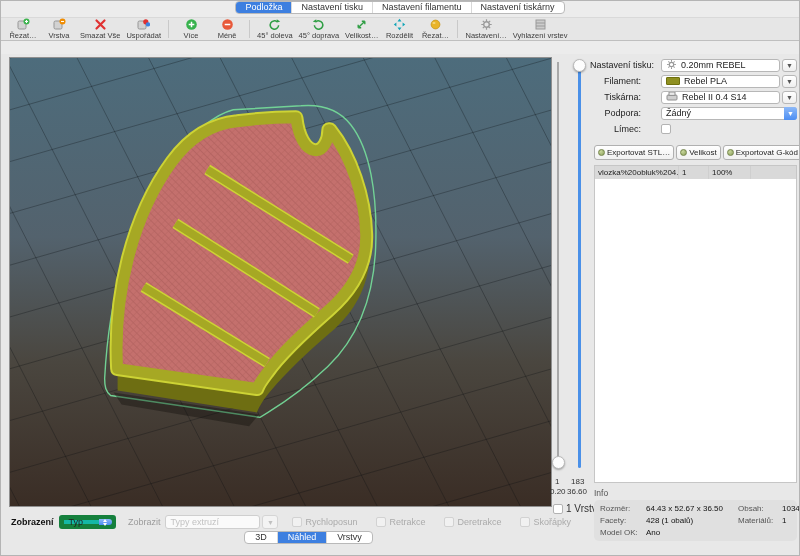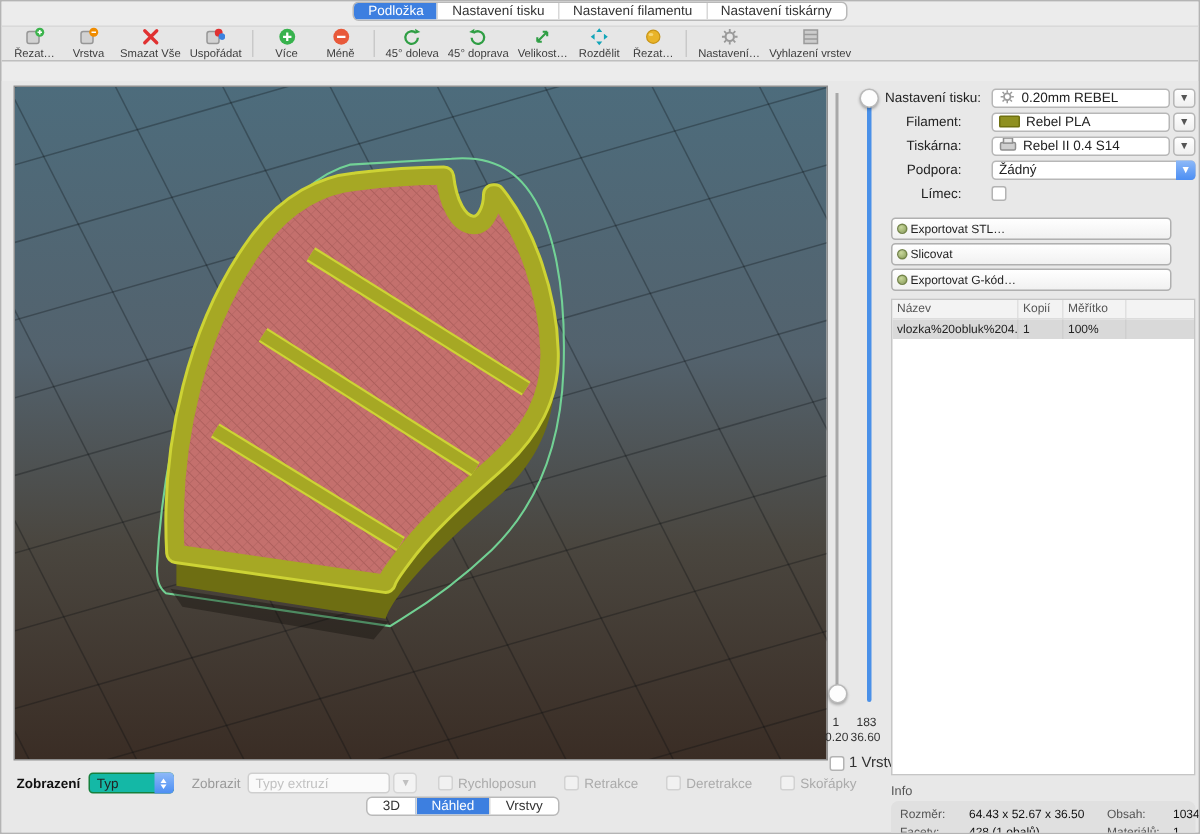--- a/index.html
+++ b/index.html
@@ -53,21 +53,21 @@
   .plabel{width:71px;text-align:right;font-size:9px;color:#222;padding-right:20px;white-space:nowrap;}
   .combo{flex:1;height:13px;background:#fff;border:1px solid #b7b7b7;border-radius:3px;
     display:flex;align-items:center;font-size:9px;color:#222;padding:0 4px;gap:4px;overflow:hidden;}
   .vbtn{width:15px;height:13px;margin-left:2px;background:linear-gradient(#fff,#efefef);border:1px solid #b7b7b7;
     border-radius:3px;font-size:7px;color:#555;display:flex;align-items:center;justify-content:center;flex:0 0 auto;}
   .popup{flex:1;height:13px;background:#fff;border:1px solid #b7b7b7;border-radius:3px;position:relative;
     display:flex;align-items:center;font-size:9px;color:#222;padding:0 16px 0 4px;}
   .chev{position:absolute;right:-1px;top:-1px;bottom:-1px;width:13px;border-radius:0 3px 3px 0;
     background:linear-gradient(#8db9f8,#4c8ef3);color:#fff;font-size:7px;display:flex;align-items:center;justify-content:center;}
   .swatch{width:14px;height:8px;background:#8f9021;border:1px solid #6f700f;border-radius:1px;flex:0 0 auto;}
-  .exports{display:flex;gap:2px;margin:8px 16px 5px 4px;flex-direction:column;}
+  .exports{display:flex;gap:2px;margin:8px 16px 5px 4px;}
   .ebtn{height:15px;background:linear-gradient(#fff,#f1f1f1);border:1px solid #b0b0b0;border-radius:3px;
     font-size:8px;color:#222;display:flex;align-items:center;gap:2px;padding:0 3px;white-space:nowrap;}
   .edot{width:7px;height:7px;border-radius:50%;background:radial-gradient(circle at 35% 30%,#c9d79c,#8ba05b);
     border:0.5px solid #74854a;flex:0 0 auto;}
   .ptable{margin-left:4px;height:318px;border:1px solid #c6c6c6;background:#fff;font-size:8px;color:#333;overflow:hidden;}
   .thead{display:flex;height:13px;line-height:12px;background:#f3f3f3;border-bottom:1px solid #dcdcdc;color:#555;}
   .trow{display:flex;height:13px;line-height:13px;background:#d9d9d9;color:#222;}
   .tc{padding:0 3px;overflow:hidden;white-space:nowrap;}
   .c1{flex:0 0 84px;border-right:1px solid #e0e0e0;}
   .c2{flex:0 0 30px;border-right:1px solid #e0e0e0;}
@@ -77,21 +77,21 @@
   .pinfo{margin:5px 0 0 4px;}
   .pinfo-title{font-size:8.5px;color:#555;margin-bottom:2px;}
   .ibox{background:#e0e0e0;border-radius:5px;padding:4px 6px;display:grid;
     grid-template-columns:46px 92px 44px auto;row-gap:3px;font-size:8px;color:#111;}
   .ilabel{color:#555;}
   
   .bottombar{position:absolute;left:0;top:460px;width:589px;height:16px;display:flex;align-items:center;
     padding-left:10px;font-size:9px;color:#222;}
   .blabel{font-weight:600;color:#111;margin-right:5px;}
   .blabel.dis{font-weight:400;color:#9a9a9a;}
-  .bpopup{width:78px;height:14px;background:#14b8a6;border:1px solid #15803d;border-radius:3px;position:relative;
+  .bpopup{width:78px;height:14px;background:#14b8a6;border:5px solid #15803d;border-radius:3px;position:relative;
     display:flex;align-items:center;padding:0 16px 0 5px;font-size:9px;color:#222;margin-right:12px;}
   .stepchev{position:absolute;right:-1px;top:-1px;bottom:-1px;width:13px;border-radius:0 3px 3px 0;
     background:linear-gradient(#8db9f8,#4c8ef3);display:flex;flex-direction:column;align-items:center;justify-content:center;gap:1px;}
   .tri-up{width:0;height:0;border-left:2.5px solid transparent;border-right:2.5px solid transparent;border-bottom:3px solid #fff;}
   .tri-dn{width:0;height:0;border-left:2.5px solid transparent;border-right:2.5px solid transparent;border-top:3px solid #fff;}
   .dis-input{width:95px;height:14px;border:1px solid #cfcfcf;border-radius:3px;background:#fafafa;
     font-size:9px;color:#bbb;padding:0 4px;font-family:"Liberation Sans",sans-serif;margin-right:2px;}
   .dis-input::placeholder{color:#c2c2c2;}
   .vbtn.dis{background:#f3f3f3;color:#c0c0c0;border-color:#d5d5d5;width:16px;height:14px;margin:0 14px 0 0;}
   .bcheck{display:flex;align-items:center;gap:3px;margin-right:19px;color:#ababab;white-space:nowrap;}
@@ -387,35 +387,29 @@
         <span class="cb"></span>
       </div>
 
       <div class="exports">
         <div class="ebtn">
           <span class="edot"></span>
           <span>Exportovat STL…</span>
         </div>
         <div class="ebtn">
           <span class="edot"></span>
-          <span>Slicovat</span>
+          <span>Velikost</span>
         </div>
         <div class="ebtn">
           <span class="edot"></span>
           <span>Exportovat G-kód…</span>
         </div>
       </div>
 
       <div class="ptable">
-        <div class="thead">
-          <span class="tc c1">Název</span>
-          <span class="tc c2">Kopií</span>
-          <span class="tc c3">Měřítko</span>
-          <span class="tc c4"></span>
-        </div>
         <div class="trow">
           <span class="tc c1">vlozka%20obluk%204.stl</span>
           <span class="tc c2">1</span>
           <span class="tc c3">100%</span>
           <span class="tc c4"></span>
         </div>
       </div>
 
       <div class="pinfo">
         <div class="pinfo-title">Info</div>

